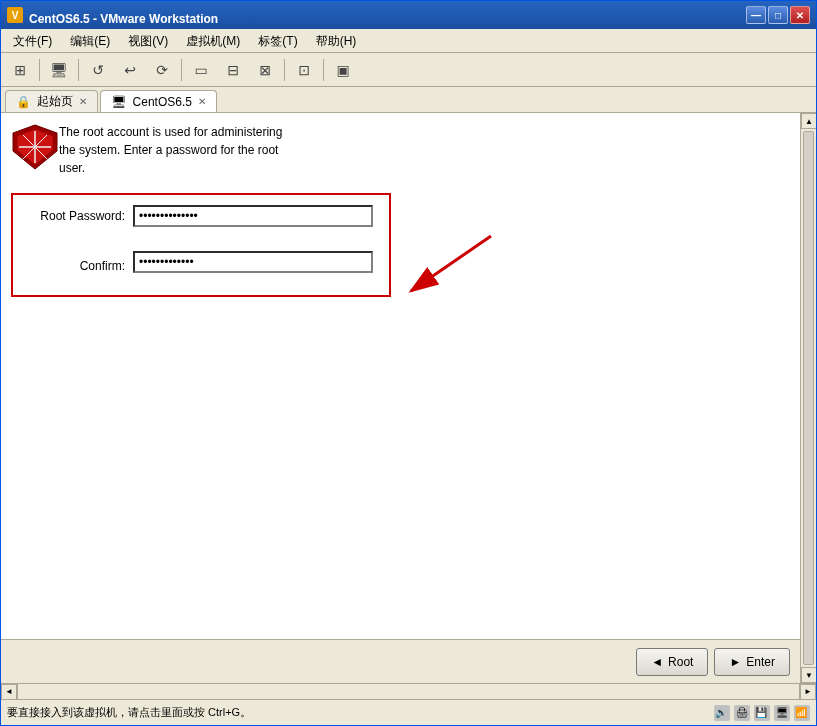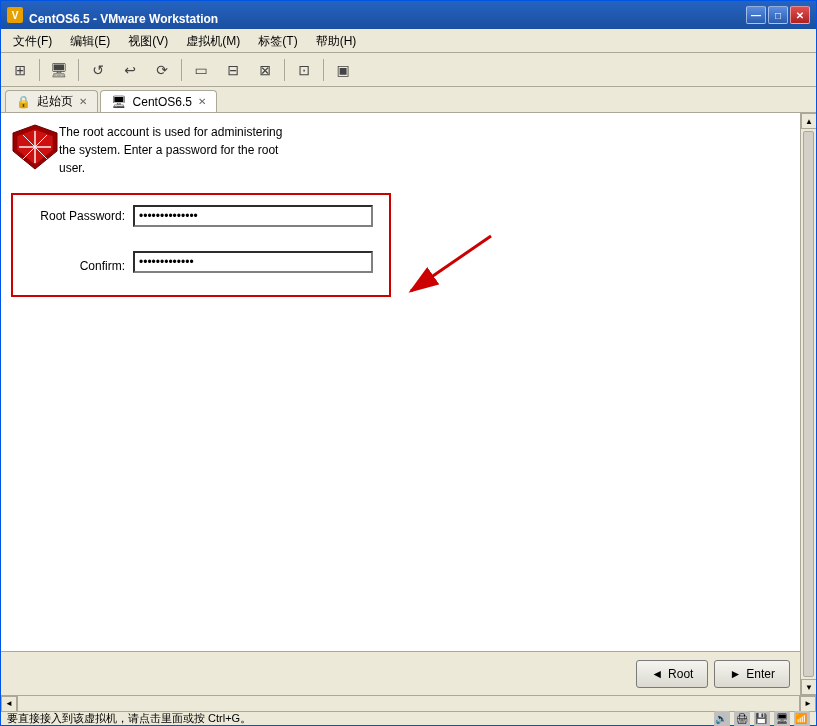--- a/index.html
+++ b/index.html
@@ -315,21 +315,21 @@
     .h-scroll-track {
       flex: 1;
       height: 100%;
       background: #ece9d8;
       border-left: 1px solid #aca899;
       border-right: 1px solid #aca899;
     }
 
     
     .status-bar {
-      height: 14px;
+      height: 26px;
       background: #ece9d8;
       border-top: 1px solid #aca899;
       display: flex;
       align-items: center;
       padding: 0 6px;
       font-size: 11px;
       color: #000;
       gap: 6px;
     }
 

